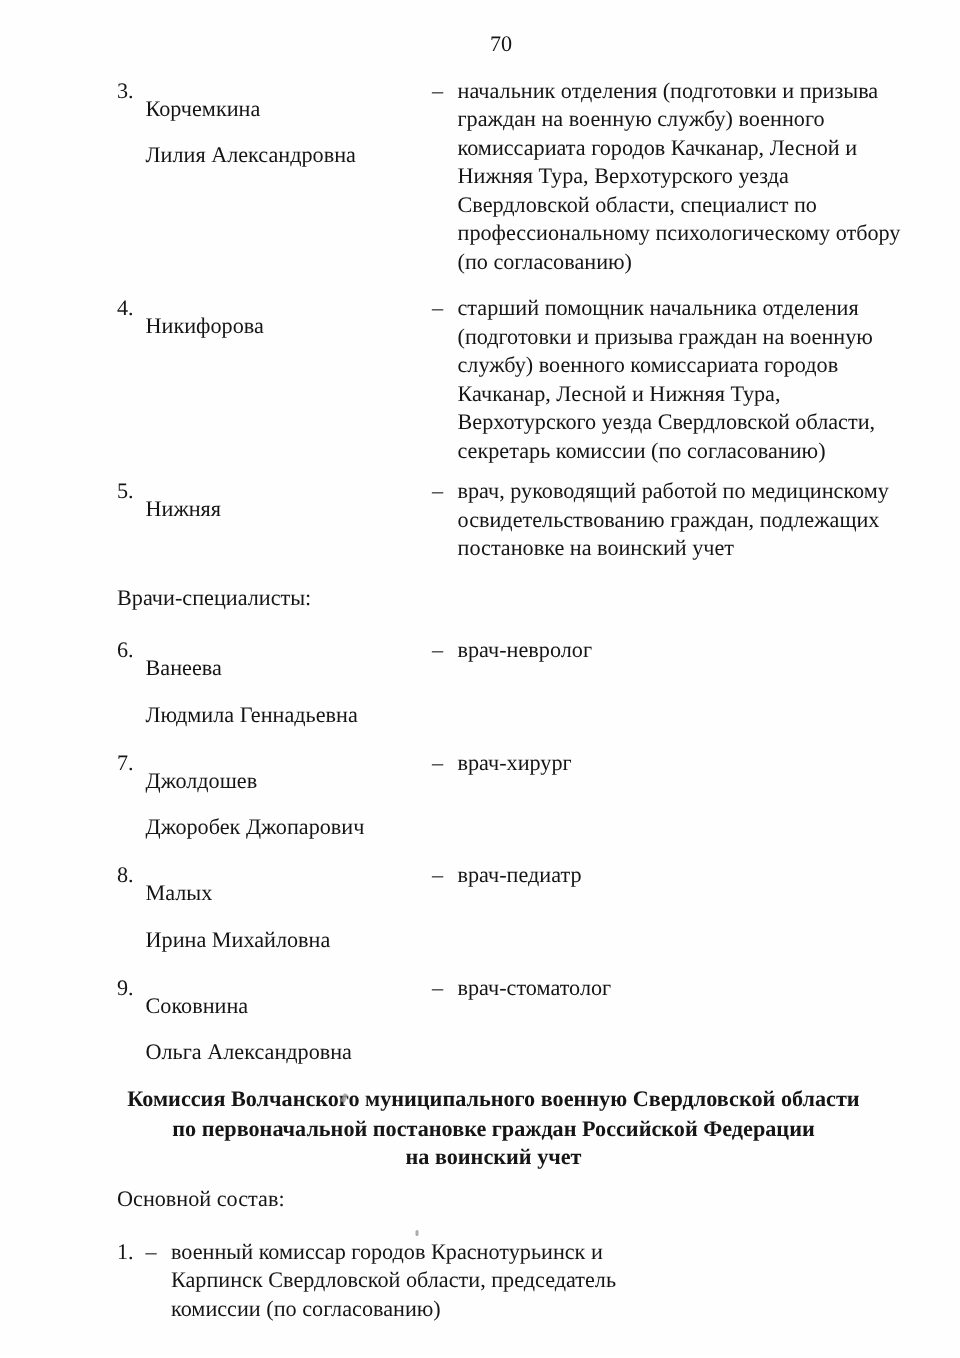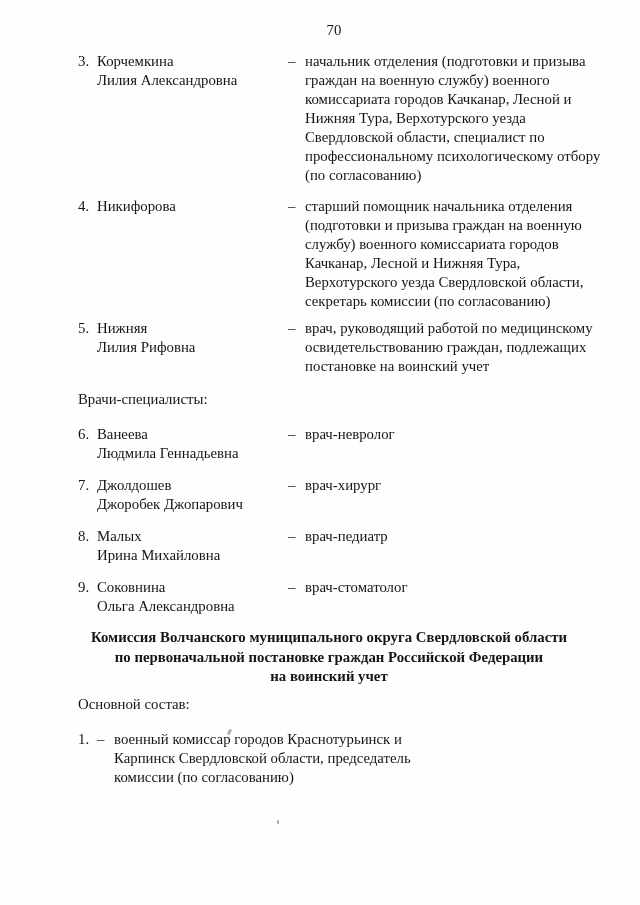--- a/index.html
+++ b/index.html
@@ -26,21 +26,21 @@
     padding-left: 28px; 
   }
   .entry {
     display: flex;
     align-items: flex-start;
     margin-left: 78px;
     margin-right: 38px;
   }
   .entry .num   { width: 19px;  flex: 0 0 auto; }
   .entry .name  { width: 191px; flex: 0 0 auto; }
-  .entry .name span { display: block; }
+  .entry .name span { display: block; margin-top: 12px; }
   .entry .dash  { width: 17px;  flex: 0 0 auto; }
   .entry .desc  { flex: 1 1 auto; max-width: 297px; }
   .m12 { margin-bottom: 12px; }
   .m8  { margin-bottom: 8px; }
   .m13 { margin-bottom: 13px; }
   .m14 { margin-bottom: 14px; }
   .section-heading {
     font-weight: 400;
     margin-left: 78px;
     margin-bottom: 16px;
@@ -96,21 +96,20 @@
       <span>Никифорова</span>
     </div>
     <div class="dash">–</div>
     <div class="desc">старший помощник начальника отделения (подготовки и призыва граждан на военную службу) военного комиссариата городов Качканар, Лесной и Нижняя Тура, Верхотурского уезда Свердловской области, секретарь комиссии (по согласованию)</div>
   </div>
 
   <div class="entry m14">
     <div class="num">5.</div>
     <div class="name">
       <span>Нижняя</span>
-      <span>Лилия Рифовна</span>
     </div>
     <div class="dash">–</div>
     <div class="desc">врач, руководящий работой по медицинскому освидетельствованию граждан, подлежащих постановке на воинский учет</div>
   </div>
 
   <div class="section-heading">Врачи-специалисты:</div>
 
   <div class="entry m13">
     <div class="num">6.</div>
     <div class="name">
@@ -145,21 +144,21 @@
     <div class="num">9.</div>
     <div class="name">
       <span>Соковнина</span>
       <span>Ольга Александровна</span>
     </div>
     <div class="dash">–</div>
     <div class="desc">врач-стоматолог</div>
   </div>
 
   <div class="commission-heading">
-    <span>Комиссия Волчанского муниципального округа Свердловской области</span>
+    <span>Комиссия Волчанского муниципального военную Свердловской области</span>
     <span>по первоначальной постановке граждан Российской Федерации</span>
     <span>на воинский учет</span>
   </div>
 
   <div class="section-heading">Основной состав:</div>
 
   <div class="entry">
     <div class="num">1.</div>
     <div class="dash">–</div>
     <div class="desc">военный комиссар городов Краснотурьинск и Карпинск Свердловской области, председатель комиссии (по согласованию)</div>

